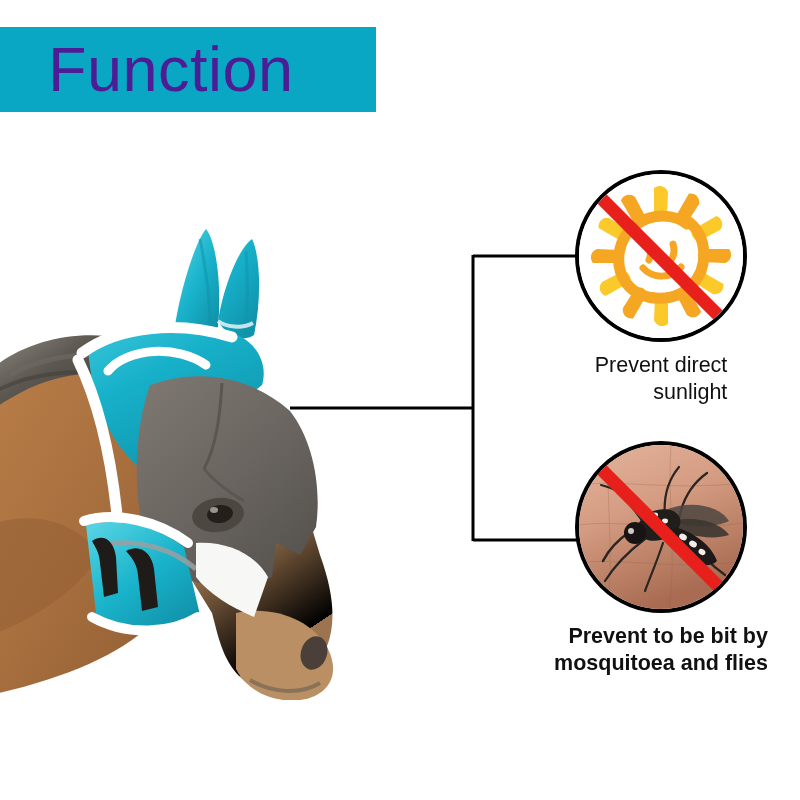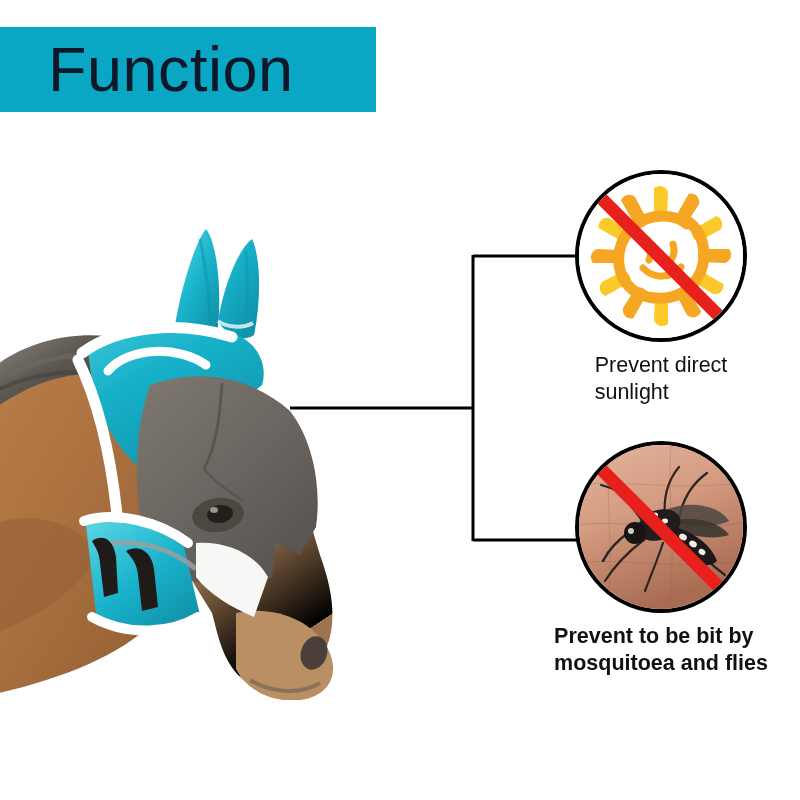--- a/index.html
+++ b/index.html
@@ -27,21 +27,21 @@
     position: absolute;
     left: 0;
     top: 27px;
     width: 376px;
     height: 85px;
     background: #0aa7c4;
     display: flex;
     align-items: center;
   }
   #header-title {
-    color: #0f172a;
+    color: #4c1d95;
     font-size: 63px;
     line-height: 63px;
     font-weight: 400;
     letter-spacing: 0.5px;
     padding-left: 48px;
     font-family: "Liberation Sans", sans-serif;
   }
 
   
   #product-photo {
@@ -82,21 +82,21 @@
     border-radius: 50%;
     border: 4px solid #000000;
     box-sizing: border-box;
     overflow: hidden;
     background: #ffffff;
   }
   .feature-icon svg { display: block; }
 
   .feature-caption {
     margin-top: 10px;
-    text-align: left;
+    text-align: right;
     color: #111111;
     font-size: 21.5px;
     line-height: 27px;
     font-family: "Liberation Sans", sans-serif;
     white-space: pre-line;
   }
 </style>
 </head>
 <body>
 

